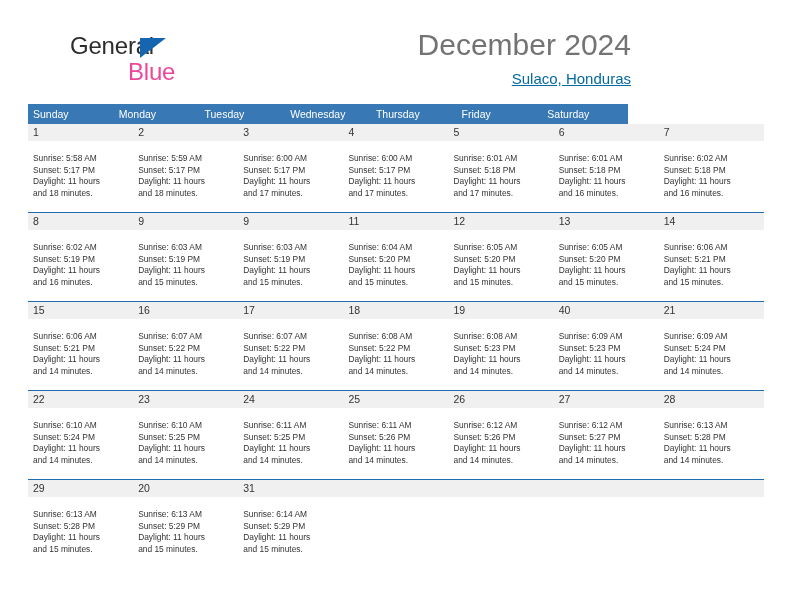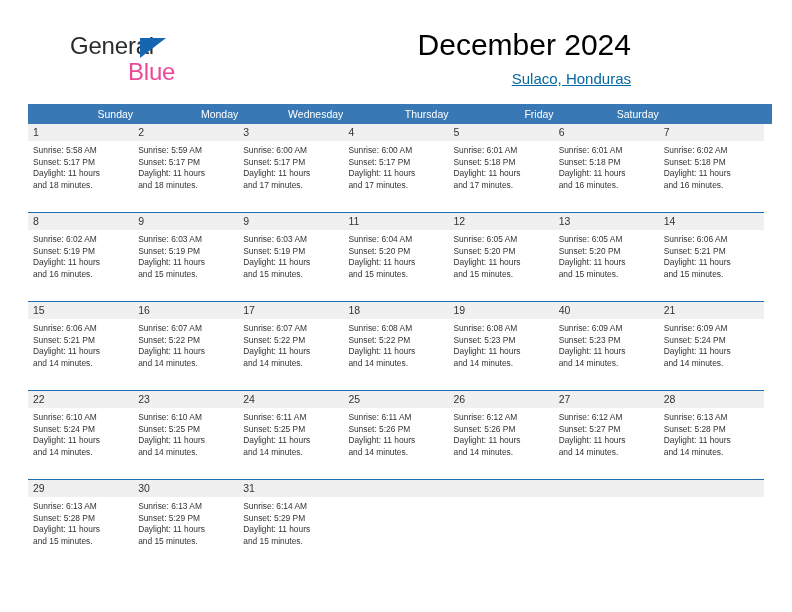--- a/index.html
+++ b/index.html
@@ -66,21 +66,21 @@
   }
   .title-block {
     position: absolute;
     right: 34px;
     top: 27px;
     text-align: right;
   }
   .cal-title {
     font-size: 30px;
     line-height: 36px;
-    color: #000000;
+    color: #737373;
     font-weight: normal;
     font-family: "Liberation Sans", sans-serif;
     white-space: nowrap;
   }
   .cal-subtitle {
     margin-top: 6px;
     font-size: 15px;
     line-height: 19px;
     color: #0369a1;
     font-family: "Liberation Sans", sans-serif;
@@ -90,23 +90,22 @@
 
   
   .calendar {
     position: absolute;
     left: 28px;
     top: 104px;
     width: 736px;
   }
   .dow-row {
     display: flex;
-    width: 744px;
+    width: 600px;
     background: #3878b4;
-    text-align: right;
   }
   .dow-cell {
     width: 105.14px;
     height: 20px;
     line-height: 20px;
     color: #ffffff;
     font-size: 10.5px;
     padding-left: 5px;
     box-sizing: border-box;
     font-family: "Liberation Sans", sans-serif;
@@ -140,21 +139,21 @@
   }
   .detail-row {
     display: flex;
     width: 736px;
     background: #ffffff;
   }
   .detail-cell {
     width: 105.14px;
     height: 71px;
     box-sizing: border-box;
-    padding: 4px 4px 0 5px;
+    padding: 12px 4px 0 5px;
     font-size: 8.4px;
     line-height: 11.6px;
     color: #333333;
     font-family: "Liberation Sans", sans-serif;
     overflow: hidden;
   }
   .detail-cell div {
     white-space: nowrap;
   }
 </style>
@@ -176,20 +175,21 @@
       <div class="cal-subtitle">Sulaco, Honduras</div>
     </div>
 
   </div>
 
   <div class="calendar">
 
     <div class="dow-row">
       <div class="dow-cell">Sunday</div>
       <div class="dow-cell">Monday</div>
+      <div class="dow-cell">Tuesday</div>
       <div class="dow-cell">Wednesday</div>
       <div class="dow-cell">Thursday</div>
       <div class="dow-cell">Friday</div>
       <div class="dow-cell">Saturday</div>
     </div>
 
     <div class="week">
       <div class="daynum-row">
         <div class="daynum-cell">1</div>
         <div class="daynum-cell">2</div>
@@ -413,21 +413,21 @@
           <div>Daylight: 11 hours</div>
           <div>and 14 minutes.</div>
         </div>
       </div>
     </div>
 
     <div class="week">
       <div class="week-rule"></div>
       <div class="daynum-row">
         <div class="daynum-cell">29</div>
-        <div class="daynum-cell">30</div>
+        <div class="daynum-cell">20</div>
         <div class="daynum-cell">31</div>
         <div class="daynum-cell"></div>
         <div class="daynum-cell"></div>
         <div class="daynum-cell"></div>
         <div class="daynum-cell"></div>
       </div>
       <div class="detail-row">
         <div class="detail-cell">
           <div>Sunrise: 6:13 AM</div>
           <div>Sunset: 5:28 PM</div>

